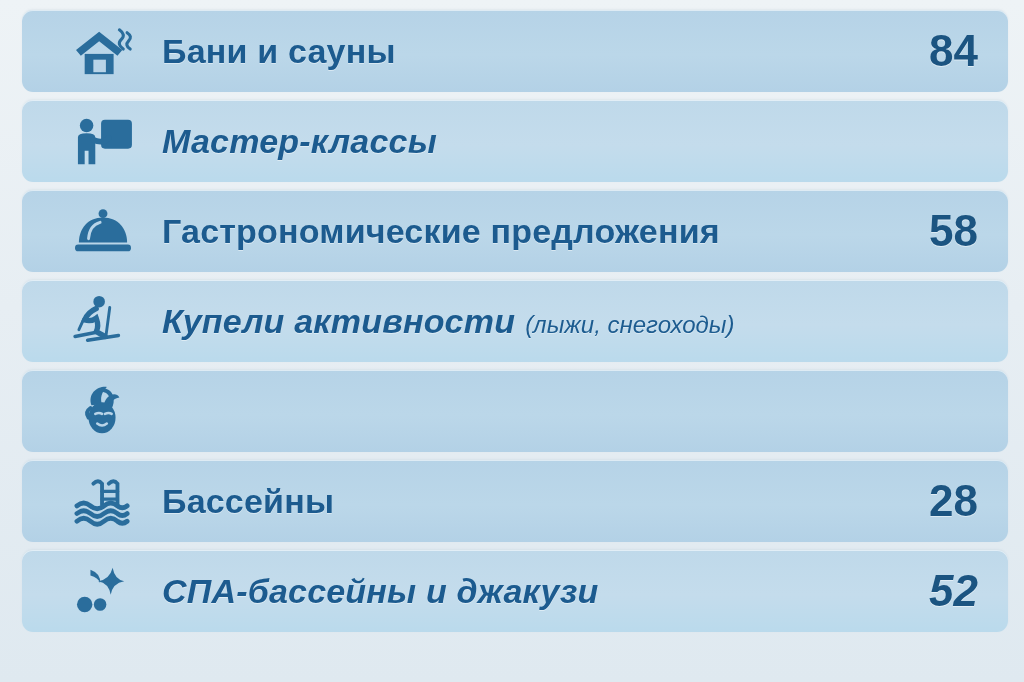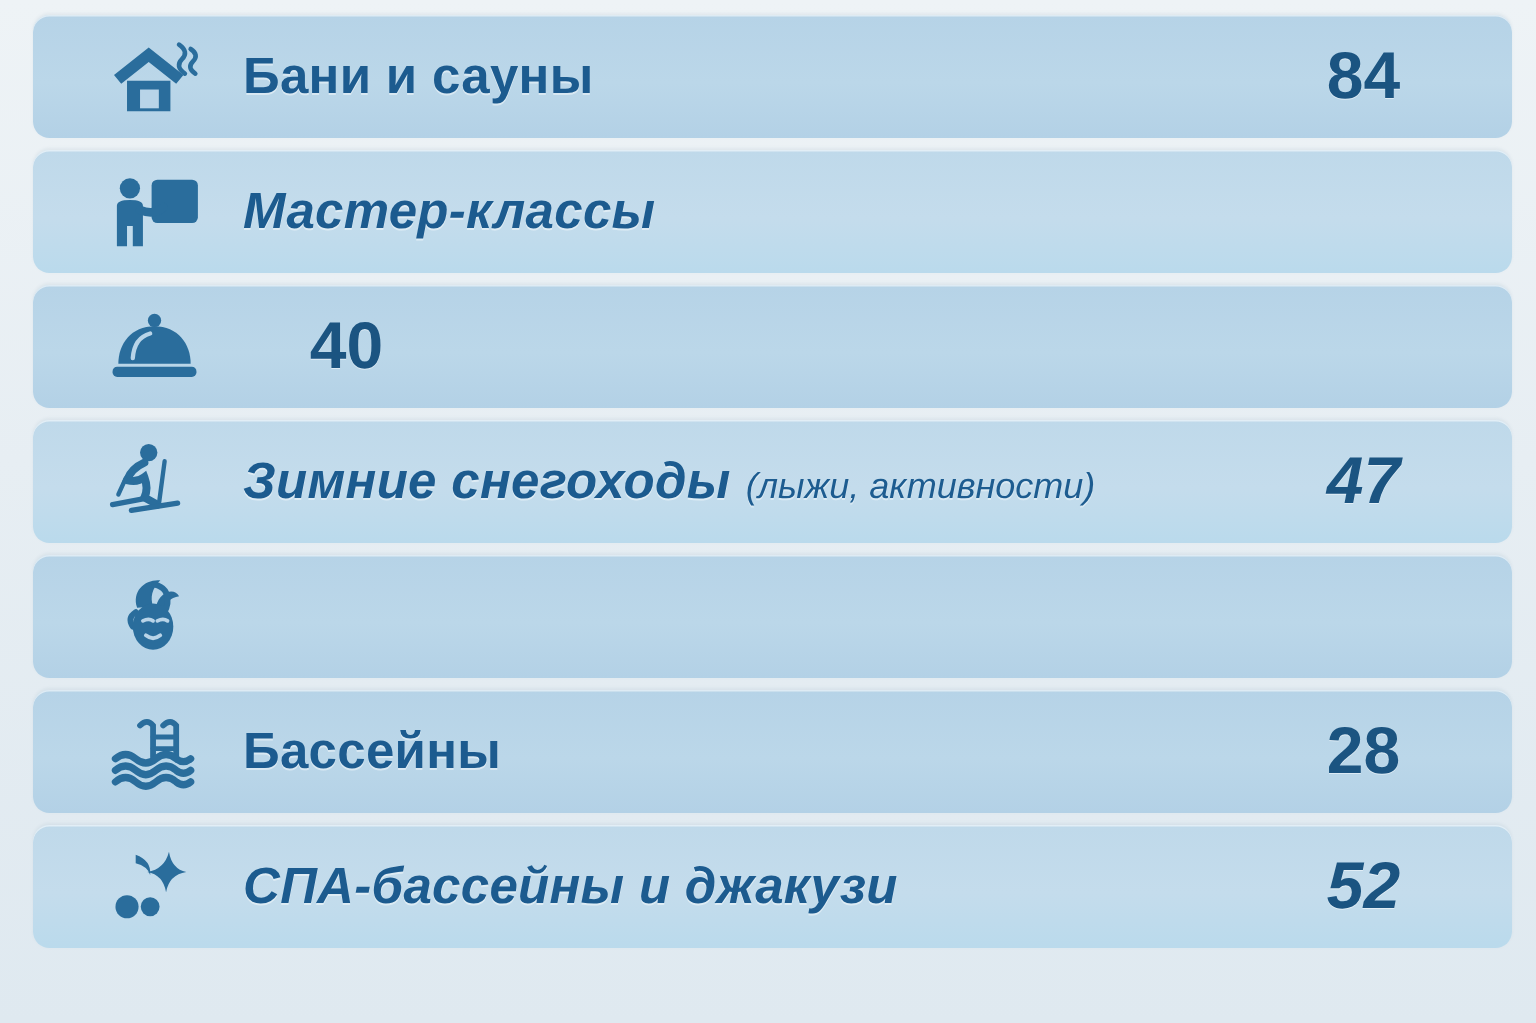--- a/index.html
+++ b/index.html
@@ -74,21 +74,21 @@
     font-size: 24px;
     font-weight: normal;
     color: #1d5c90;
     text-shadow: 0 1px 0 rgba(255,255,255,0.4);
   }
   .sublabel:empty { display: none; }
 
   .value-cell {
     width: 150px;
     min-width: 150px;
-    text-align: center;
+    text-align: right;
     padding-right: 12px;
   }
   .value {
     font-size: 44px;
     font-weight: bold;
     color: #1b5481;
     text-shadow: 0 1px 0 rgba(255,255,255,0.5);
   }
 </style>
 </head>
@@ -131,40 +131,42 @@
       <div class="icon-cell">
         <svg viewBox="0 0 64 56" width="62" height="54">
     <g fill="#2a6d9c">
       <circle cx="32" cy="10" r="4.6"></circle>
       <path d="M32 14 C16 14 7 26 7 40 L57 40 C57 26 48 14 32 14 Z"></path>
       <rect x="3" y="42" width="58" height="7" rx="3.2"></rect>
       <path d="M17 36 q1 -14 12 -17" stroke="#b8d4e8" stroke-width="3" fill="none" stroke-linecap="round"></path>
     </g>
   </svg>
       </div>
-      <div class="value-cell"><span class="value">40</span></div>
+      <div class="label-cell">
+        <span class="label">Гастрономические предложения</span>
+      </div>
+      <div class="value-cell"><span class="value">58</span></div>
     </div>
     <div class="row shade-b">
       <div class="icon-cell">
         <svg viewBox="0 0 64 56" width="62" height="54">
     <g fill="#2a6d9c" stroke="#2a6d9c" stroke-linecap="round">
       <circle cx="28" cy="8" r="6" stroke="none"></circle>
       <path d="M25 15 q-9 4 -12 12 q7 2 12 -2 q3 8 0 14 l9 5" stroke-width="5.5" fill="none"></path>
       <path d="M39 14 L35 44" stroke-width="3"></path>
       <path d="M12 26 L7 37" stroke-width="3"></path>
       <path d="M3 44 L24 40" stroke-width="3.6"></path>
       <path d="M16 48 L48 43" stroke-width="3.6"></path>
     </g>
   </svg>
       </div>
       <div class="label-cell">
-        <span class="label">Зимние снегоходы</span>
-        <span class="sublabel">(лыжи, активности)</span>
-      </div>
-      <div class="value-cell"><span class="value">47</span></div>
+        <span class="label">Купели активности</span>
+        <span class="sublabel">(лыжи, снегоходы)</span>
+      </div>
     </div>
     <div class="row shade-a">
       <div class="icon-cell">
         <svg viewBox="0 0 64 56" width="62" height="54">
     <g fill="#2a6d9c">
       <path d="M20 22 C16 10 26 2 36 3 C30 9 29 15 31 21 Z"></path>
       <path d="M33 21 C36 10 46 8 49 14 C43 15 39 19 38 24 Z"></path>
       <path d="M32 6 q10 2 9 13 q-1 6 -5 9" stroke="#2a6d9c" stroke-width="4" fill="none" stroke-linecap="round"></path>
       <path d="M19 25 q-6 4 -2 10" stroke="#2a6d9c" stroke-width="4" fill="none" stroke-linecap="round"></path>
       <ellipse cx="31" cy="35" rx="14" ry="16"></ellipse>

